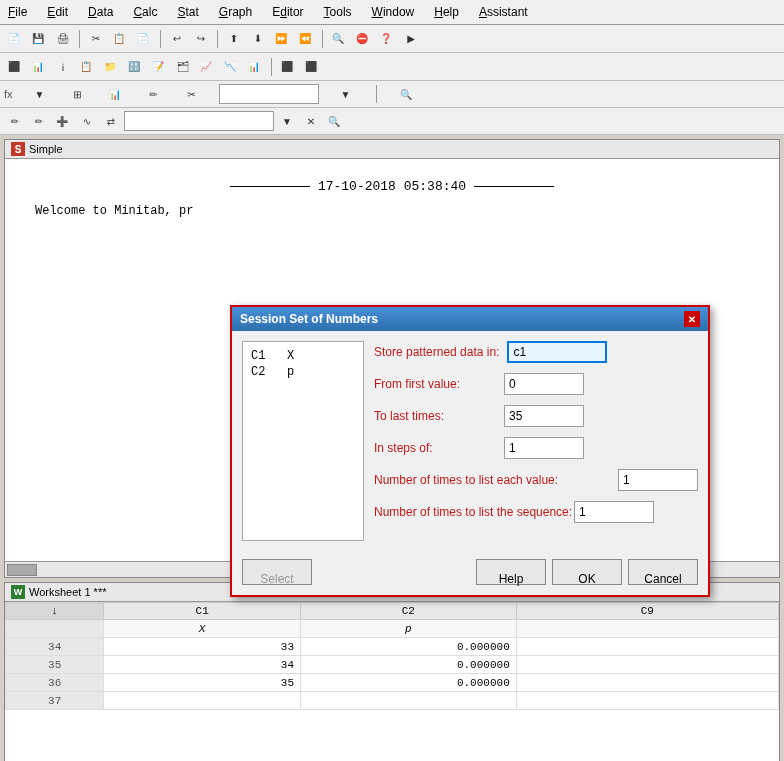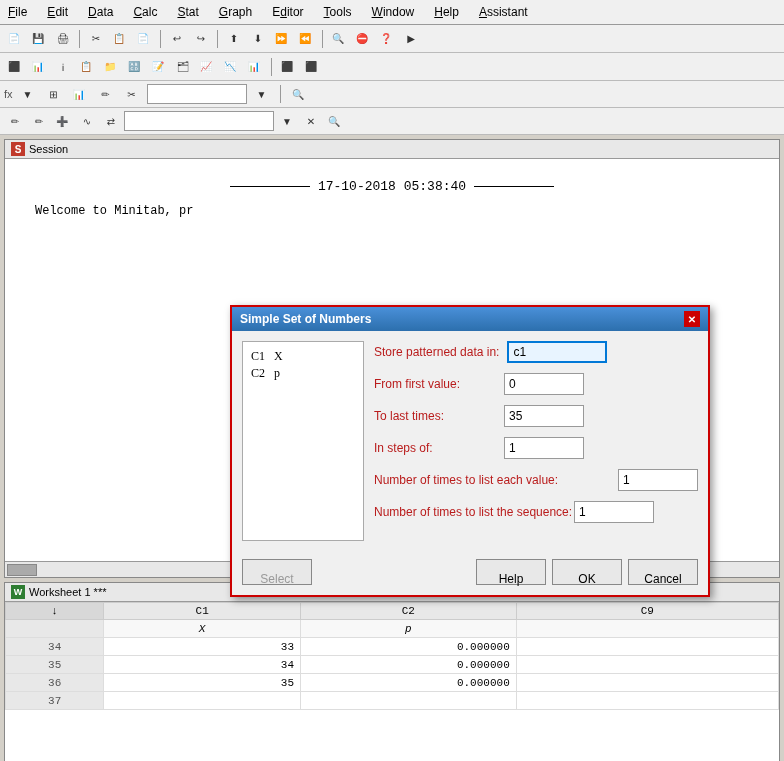--- a/index.html
+++ b/index.html
@@ -255,21 +255,21 @@
     .dialog-body {
       display: flex;
       padding: 10px;
       gap: 10px;
     }
     .dialog-left {
       width: 130px;
       border: 1px solid #aaa;
       background: white;
       padding: 6px;
-      font-family: Liberation Serif, serif;
+      font-family: Liberation Mono, monospace;
       font-size: 12px;
       min-height: 200px;
     }
     .dialog-left-item {
       padding: 1px 2px;
     }
     .dialog-right {
       flex: 1;
     }
     .form-row {
@@ -326,21 +326,21 @@
       min-width: 70px;
     }
 
     
     .formula-bar {
       background: #f0f0f0;
       border-bottom: 1px solid #bbb;
       padding: 2px 4px;
       display: flex;
       align-items: center;
-      gap: 4px;
+      gap: 16px;
       min-height: 24px;
     }
     .formula-label {
       font-size: 11px;
       color: #555;
     }
 
     
     .menu-item u { text-decoration: underline; }
   </style>
@@ -424,21 +424,21 @@
   <button class="toolbar-btn">▼</button>
   <button class="toolbar-btn">✕</button>
   <button class="toolbar-btn">🔍</button>
 </div>
 
 <div class="main-area">
 
   <div class="session-window">
     <div class="session-title-bar">
       <span class="icon-s">S</span>
-      <span>Session</span>
+      <span>Simple</span>
     </div>
     <div class="session-content">
       <div class="session-timestamp">
         <div class="session-timestamp-line">
           <div class="line"></div>
           <span>17-10-2018 05:38:40</span>
           <div class="line"></div>
         </div>
       </div>
       <div class="session-welcome">
@@ -497,21 +497,21 @@
         </tr>
       </tbody>
     </table>
   </div>
 
 </div>
 
 <div class="dialog-overlay">
   <div class="dialog">
     <div class="dialog-title-bar">
-      <span>Simple Set of Numbers</span>
+      <span>Session Set of Numbers</span>
       <button class="dialog-close-btn">✕</button>
     </div>
     <div class="dialog-body">
 
       <div class="dialog-left">
         <div class="dialog-left-item">C1&nbsp;&nbsp;&nbsp;X</div>
         <div class="dialog-left-item">C2&nbsp;&nbsp;&nbsp;p</div>
       </div>
 
       <div class="dialog-right">

